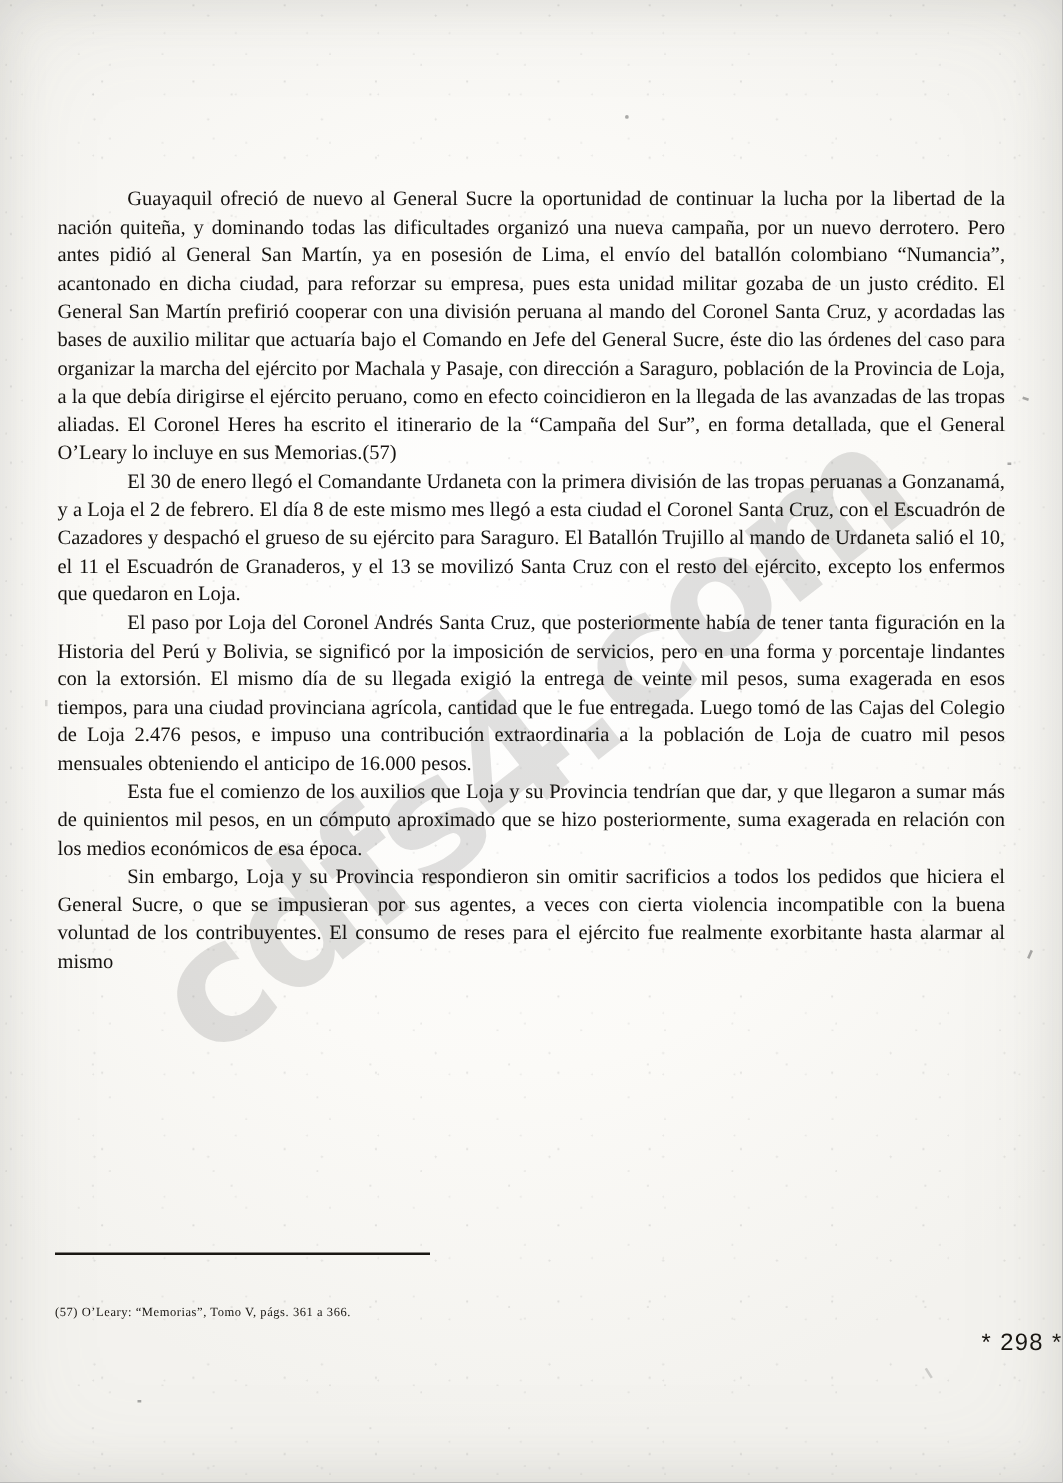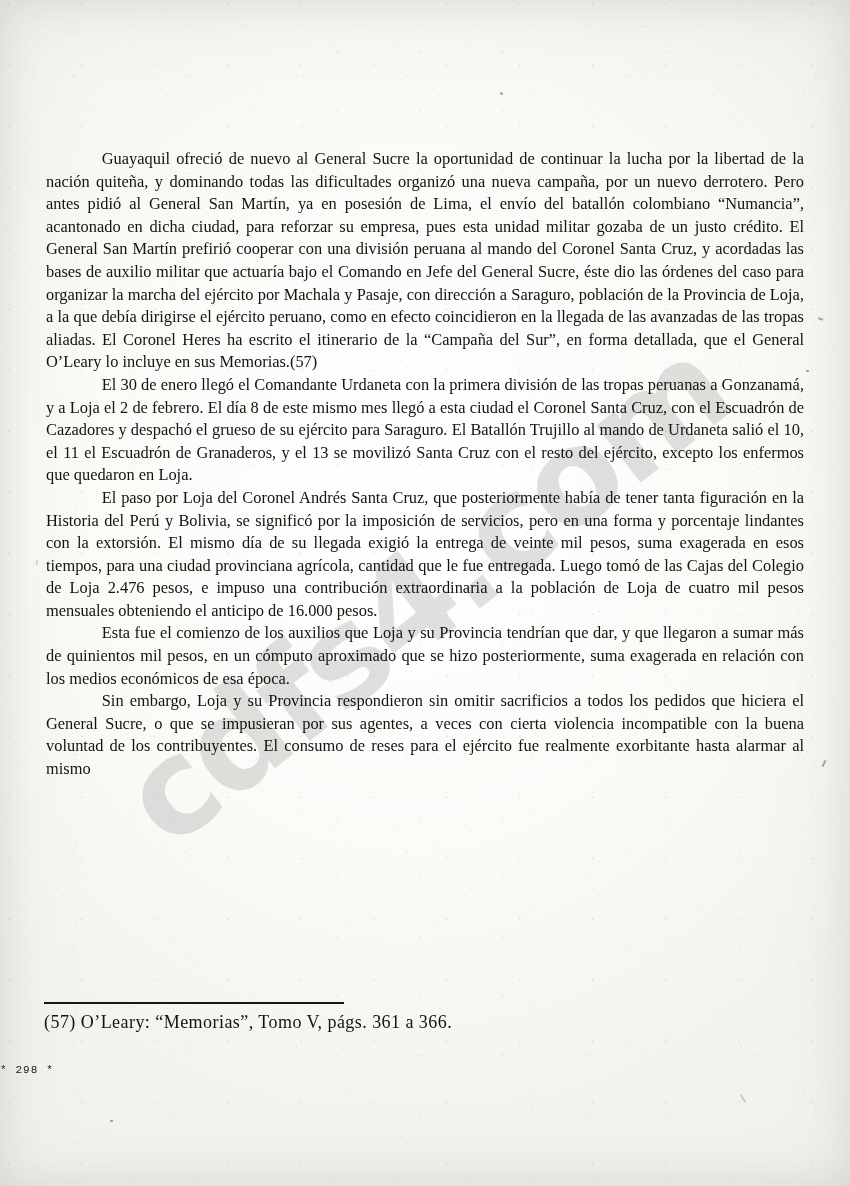--- a/index.html
+++ b/index.html
@@ -89,37 +89,37 @@
     left: 44px;
     top: 1002px;
     width: 300px;
     height: 0;
     border-top: 2.6px solid #1a1713;
   }
 
   .footnote {
     position: absolute;
     left: 44px;
-    top: 1012px;
+    top: 1040px;
     width: 700px;
     font-family: "Liberation Serif", "DejaVu Serif", serif;
-    font-size: 18px;
+    font-size: 10px;
     line-height: 21px;
     color: #16130f;
     letter-spacing: .45px;
   }
 
   .folio {
     position: absolute;
     left: 0;
     right: 0;
     top: 1064px;
-    text-align: left;
-    font-family: Liberation Mono, monospace;
-    font-size: 11px;
+    text-align: right;
+    font-family: Liberation Sans, sans-serif;
+    font-size: 19px;
     color: #16130f;
     letter-spacing: 1.1px;
   }
 
   
   .speck { position: absolute; background: rgba(70,70,70,.45); pointer-events: none; }
   .s1 { left: 818px; top: 318px; width: 5px;  height: 2px;  transform: rotate(18deg); }
   .s2 { left: 806px; top: 370px; width: 3px;  height: 2px;  }
   .s3 { left: 823px; top: 760px; width: 2px;  height: 7px;  transform: rotate(24deg); }
   .s4 { left: 500px; top: 92px;  width: 3px;  height: 3px;  border-radius: 50%; }

